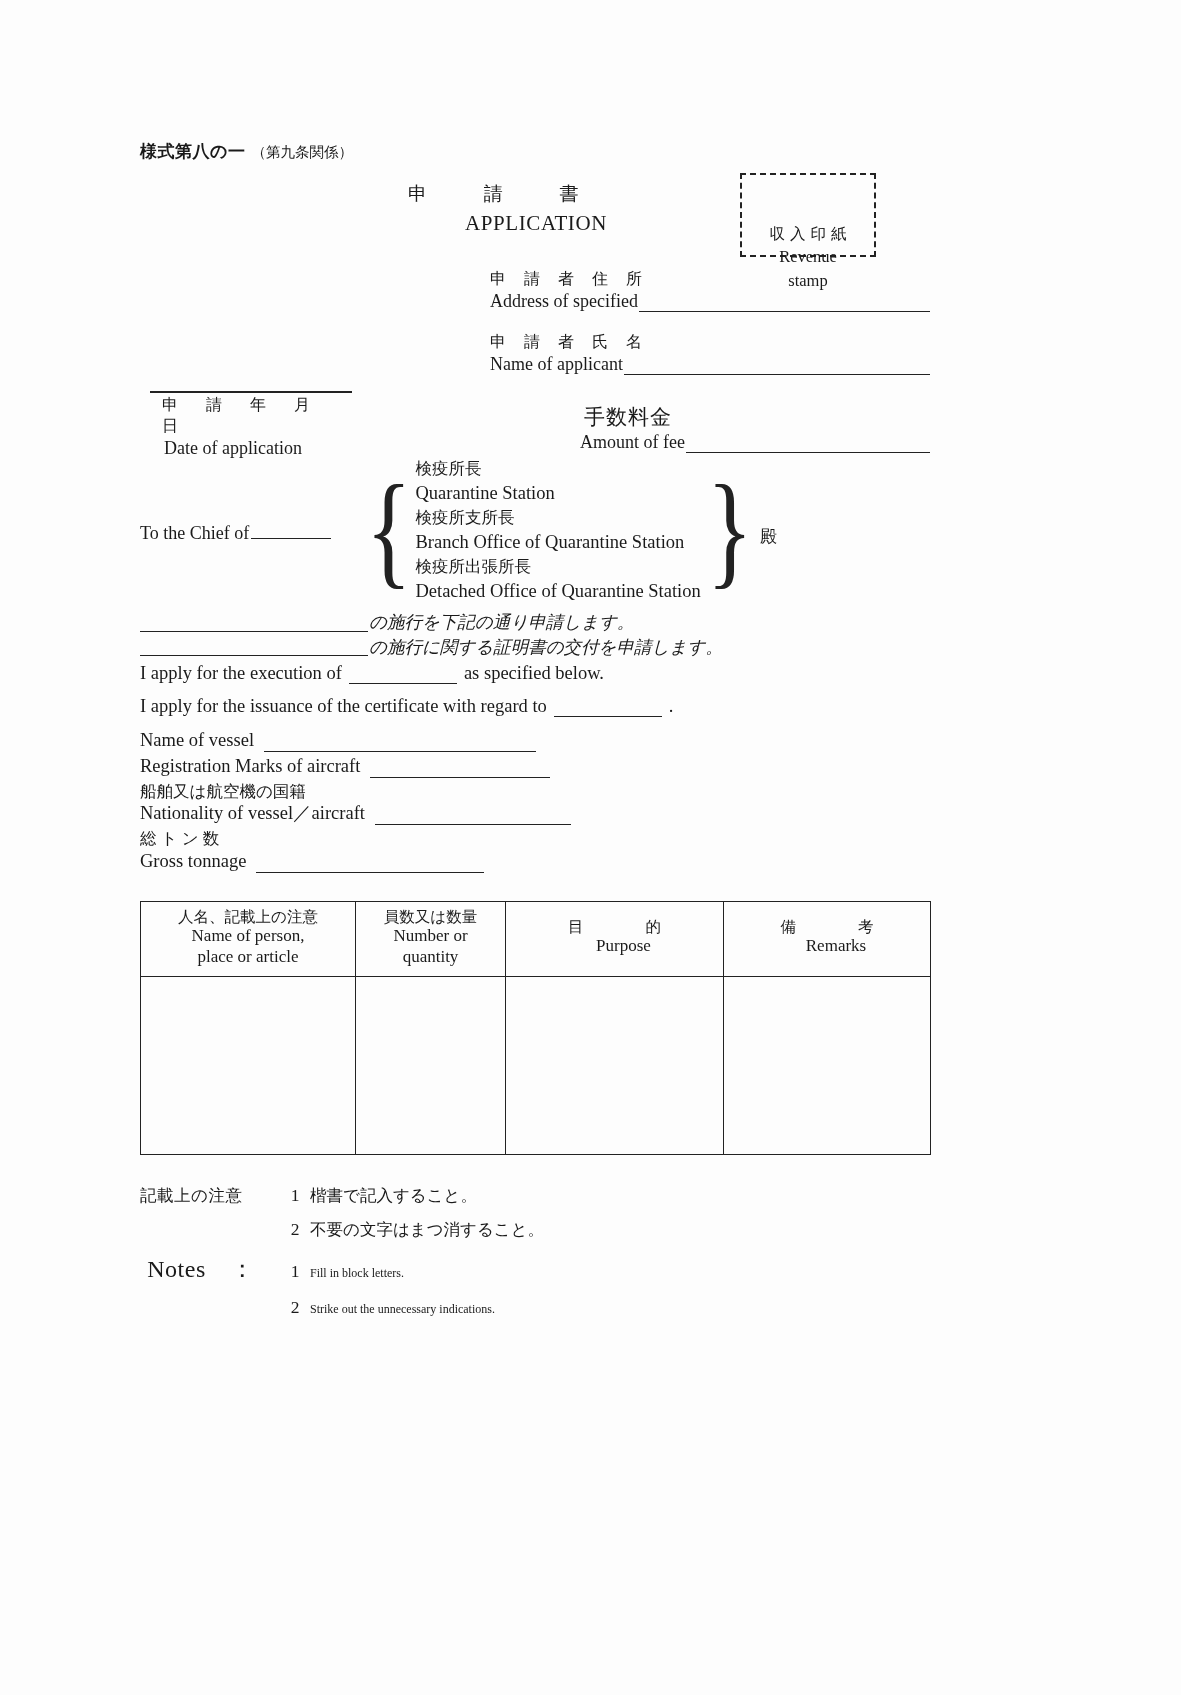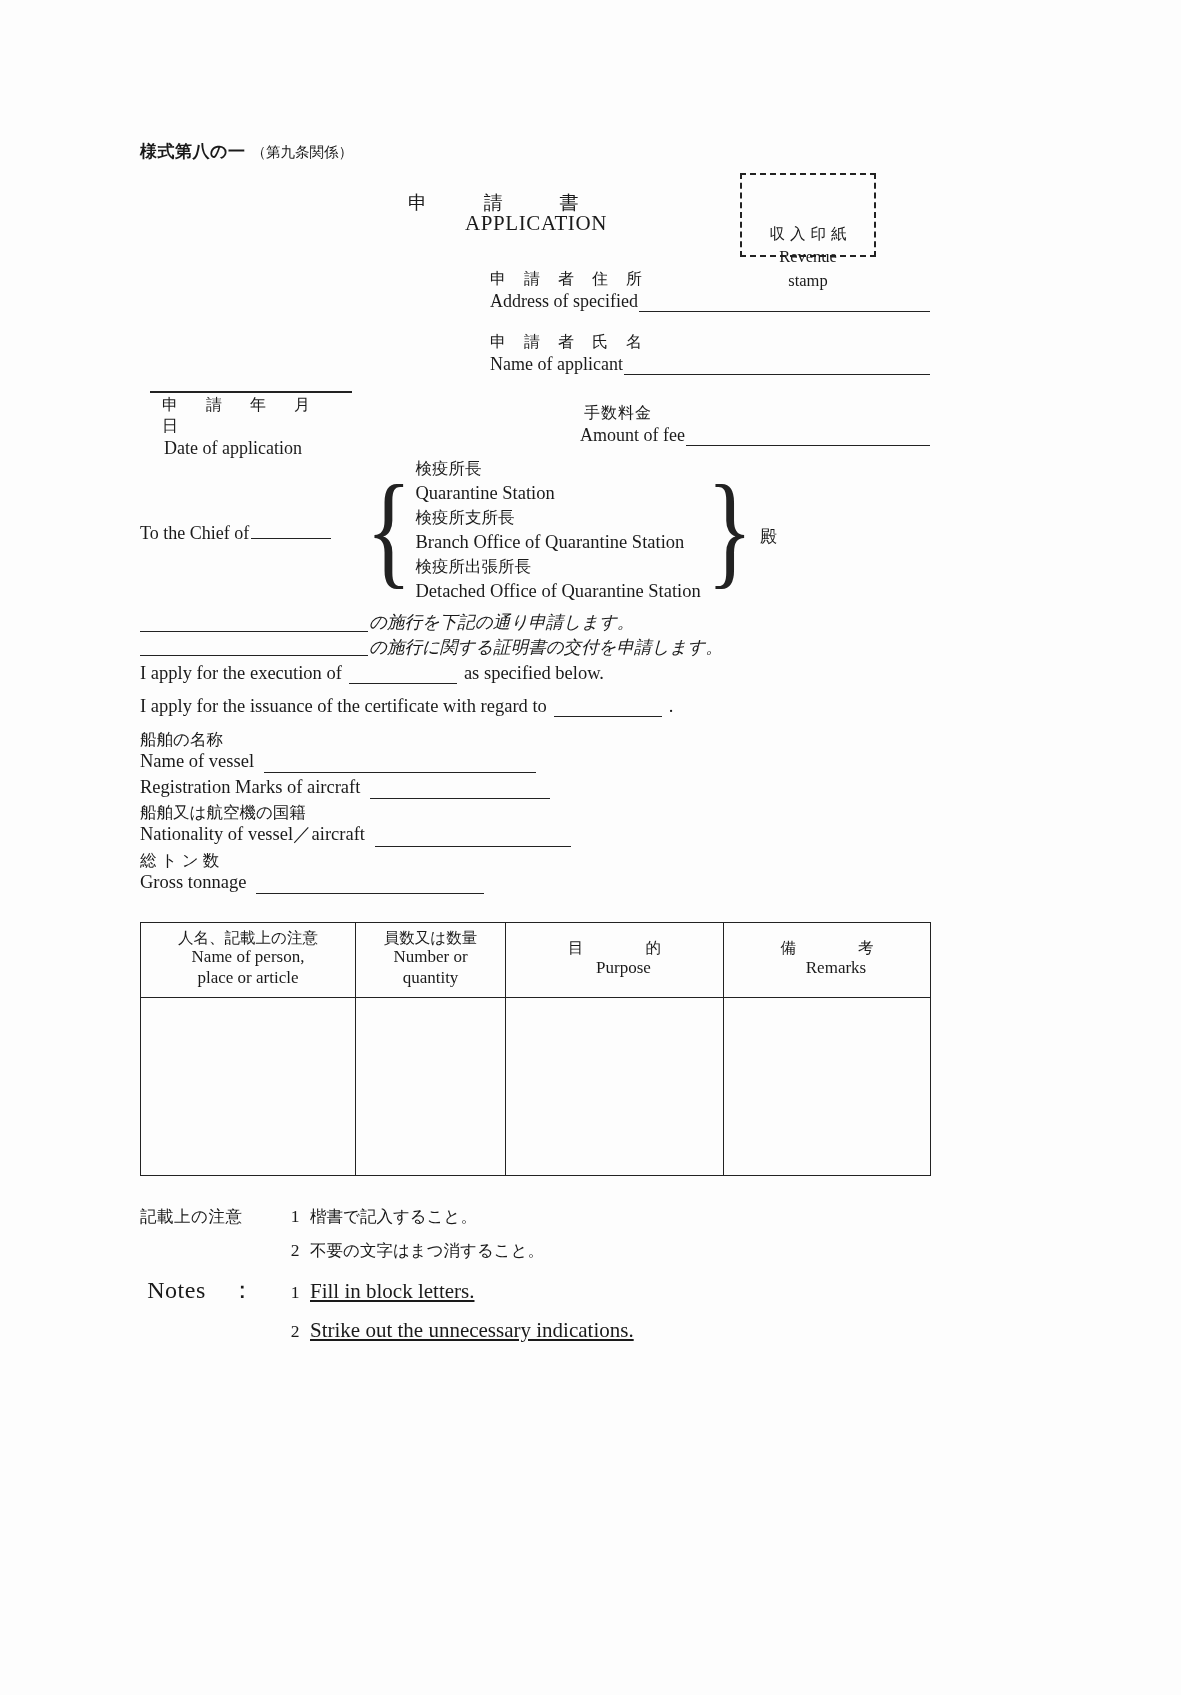--- a/index.html
+++ b/index.html
@@ -46,21 +46,21 @@
 
   
   .title-block {
     position: relative;
     margin-top: 16px;
     height: 78px;
   }
   .title-jp {
     position: absolute;
     left: 268px;
-    top: 11px;
+    top: 2px;
     font-size: 19px;
     letter-spacing: 26px;
   }
   .title-en {
     position: absolute;
     left: 325px;
     top: 32px;
     font-size: 21px;
     letter-spacing: 0.6px;
   }
@@ -141,21 +141,21 @@
     padding-left: 14px;
     margin-top: 1px;
   }
   .fee-col {
     position: absolute;
     left: 440px;
     top: 12px;
     right: 0;
   }
   .fee-jp {
-    font-size: 16px;
+    font-size: 21px;
     letter-spacing: 1px;
     padding-left: 4px;
   }
   .fee-en-row {
     display: flex;
     align-items: flex-end;
     font-size: 18px;
     margin-top: 1px;
   }
 
@@ -330,21 +330,21 @@
     padding-right: 18px;
     box-sizing: border-box;
   }
   .note-num {
     width: 30px;
     flex: 0 0 30px;
     text-align: center;
     font-size: 17.5px;
   }
   .note-text-jp { font-size: 16.5px; }
-  .note-text-en { font-size: 21px; text-decoration: underline; }
+  .note-text-en { font-size: 12px; }
 </style>
 </head>
 <body>
 
 <div class="page">
   <div class="sheet">
 
     <div class="form-no-row">
       <span class="form-no">様式第八の一</span>
       <span class="form-ref">（第九条関係）</span>
@@ -427,21 +427,20 @@
         <span>as specified below.</span>
       </div>
       <div class="en-line">
         <span>I apply for the issuance of the certificate with regard to</span>
         <span class="mini-blank"></span>
         <span>.</span>
       </div>
     </div>
 
     <div class="vessel">
-      <div class="v-jp">船舶の名称</div>
       <div class="v-en-row">
         <span>Name of vessel</span>
         <span class="v-rule w-vessel"></span>
       </div>
 
       <div class="v-en-row">
         <span>Registration Marks of aircraft</span>
         <span class="v-rule w-aircraft"></span>
       </div>
 

